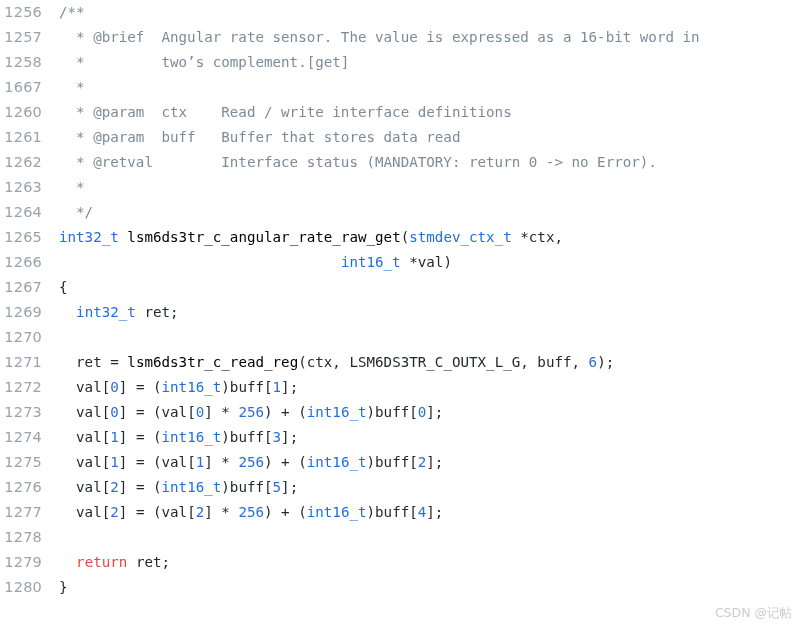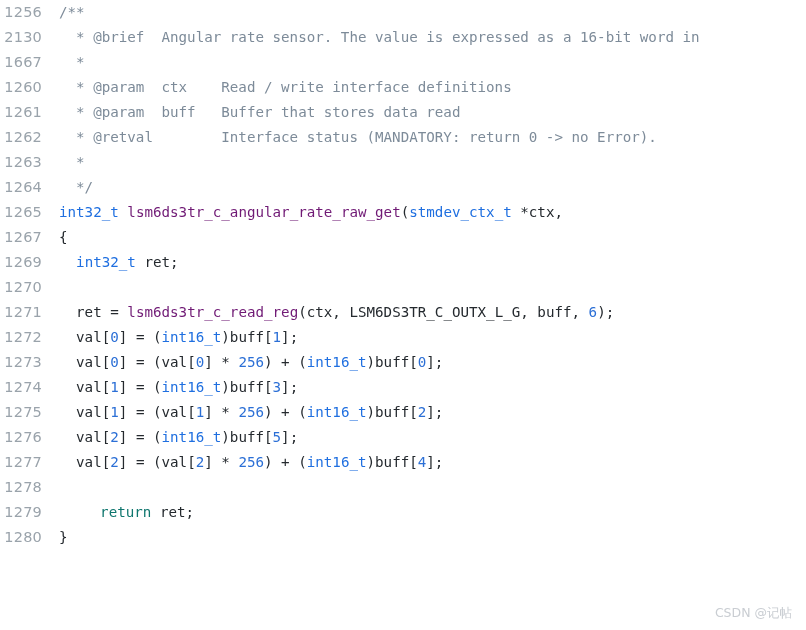--- a/index.html
+++ b/index.html
@@ -50,51 +50,53 @@
     font-family: "DejaVu Sans Mono", "Liberation Mono", monospace;
     font-size: 14.2px;
     color: #24292e;
     white-space: pre;
     letter-spacing: 0px;
   }
 
   
   .tok-comment { color: #7d8b99; }
   .tok-type    { color: #1f6fe0; }
-  .tok-func    { color: #701a75; }
+  .tok-func    { color: #000000; }
   .tok-number  { color: #2b6fd6; }
-  .tok-keyword { color: #0f766e; margin-left: 24px; }
+  .tok-keyword { color: #ef4444; }
   .tok-plain   { color: #24292e; }
 
   #watermark {
     position: absolute;
     right: 14px;
     bottom: 8px;
     font-family: "DejaVu Sans", "Liberation Sans", sans-serif;
     font-size: 12.5px;
     color: #c9cdd2;
     user-select: none;
     white-space: pre;
     margin-top: 32px;
   }
 </style>
 </head>
 <body>
 
 <div id="code-viewer">
   <div id="code-lines">
       <div class="code-line"><div class="line-number">1256</div><div class="line-content"><span class="tok-comment">/**</span></div></div>
-      <div class="code-line"><div class="line-number">2130</div><div class="line-content"><span class="tok-comment">  * @brief  Angular rate sensor. The value is expressed as a 16-bit word in</span></div></div>
+      <div class="code-line"><div class="line-number">1257</div><div class="line-content"><span class="tok-comment">  * @brief  Angular rate sensor. The value is expressed as a 16-bit word in</span></div></div>
+      <div class="code-line"><div class="line-number">1258</div><div class="line-content"><span class="tok-comment">  *         two’s complement.[get]</span></div></div>
       <div class="code-line"><div class="line-number">1667</div><div class="line-content"><span class="tok-comment">  *</span></div></div>
       <div class="code-line"><div class="line-number">1260</div><div class="line-content"><span class="tok-comment">  * @param  ctx    Read / write interface definitions</span></div></div>
       <div class="code-line"><div class="line-number">1261</div><div class="line-content"><span class="tok-comment">  * @param  buff   Buffer that stores data read</span></div></div>
       <div class="code-line"><div class="line-number">1262</div><div class="line-content"><span class="tok-comment">  * @retval        Interface status (MANDATORY: return 0 -&gt; no Error).</span></div></div>
       <div class="code-line"><div class="line-number">1263</div><div class="line-content"><span class="tok-comment">  *</span></div></div>
       <div class="code-line"><div class="line-number">1264</div><div class="line-content"><span class="tok-comment">  */</span></div></div>
       <div class="code-line"><div class="line-number">1265</div><div class="line-content"><span class="tok-type">int32_t</span><span class="tok-plain"> </span><span class="tok-func">lsm6ds3tr_c_angular_rate_raw_get</span><span class="tok-plain">(</span><span class="tok-type">stmdev_ctx_t</span><span class="tok-plain"> *ctx,</span></div></div>
+      <div class="code-line"><div class="line-number">1266</div><div class="line-content"><span class="tok-plain">                                 </span><span class="tok-type">int16_t</span><span class="tok-plain"> *val)</span></div></div>
       <div class="code-line"><div class="line-number">1267</div><div class="line-content"><span class="tok-plain">{</span></div></div>
       <div class="code-line"><div class="line-number">1269</div><div class="line-content"><span class="tok-plain">  </span><span class="tok-type">int32_t</span><span class="tok-plain"> ret;</span></div></div>
       <div class="code-line"><div class="line-number">1270</div><div class="line-content">&nbsp;</div></div>
       <div class="code-line"><div class="line-number">1271</div><div class="line-content"><span class="tok-plain">  ret = </span><span class="tok-func">lsm6ds3tr_c_read_reg</span><span class="tok-plain">(ctx, LSM6DS3TR_C_OUTX_L_G, buff, </span><span class="tok-number">6</span><span class="tok-plain">);</span></div></div>
       <div class="code-line"><div class="line-number">1272</div><div class="line-content"><span class="tok-plain">  val[</span><span class="tok-number">0</span><span class="tok-plain">] = (</span><span class="tok-type">int16_t</span><span class="tok-plain">)buff[</span><span class="tok-number">1</span><span class="tok-plain">];</span></div></div>
       <div class="code-line"><div class="line-number">1273</div><div class="line-content"><span class="tok-plain">  val[</span><span class="tok-number">0</span><span class="tok-plain">] = (val[</span><span class="tok-number">0</span><span class="tok-plain">] * </span><span class="tok-number">256</span><span class="tok-plain">) + (</span><span class="tok-type">int16_t</span><span class="tok-plain">)buff[</span><span class="tok-number">0</span><span class="tok-plain">];</span></div></div>
       <div class="code-line"><div class="line-number">1274</div><div class="line-content"><span class="tok-plain">  val[</span><span class="tok-number">1</span><span class="tok-plain">] = (</span><span class="tok-type">int16_t</span><span class="tok-plain">)buff[</span><span class="tok-number">3</span><span class="tok-plain">];</span></div></div>
       <div class="code-line"><div class="line-number">1275</div><div class="line-content"><span class="tok-plain">  val[</span><span class="tok-number">1</span><span class="tok-plain">] = (val[</span><span class="tok-number">1</span><span class="tok-plain">] * </span><span class="tok-number">256</span><span class="tok-plain">) + (</span><span class="tok-type">int16_t</span><span class="tok-plain">)buff[</span><span class="tok-number">2</span><span class="tok-plain">];</span></div></div>
       <div class="code-line"><div class="line-number">1276</div><div class="line-content"><span class="tok-plain">  val[</span><span class="tok-number">2</span><span class="tok-plain">] = (</span><span class="tok-type">int16_t</span><span class="tok-plain">)buff[</span><span class="tok-number">5</span><span class="tok-plain">];</span></div></div>
       <div class="code-line"><div class="line-number">1277</div><div class="line-content"><span class="tok-plain">  val[</span><span class="tok-number">2</span><span class="tok-plain">] = (val[</span><span class="tok-number">2</span><span class="tok-plain">] * </span><span class="tok-number">256</span><span class="tok-plain">) + (</span><span class="tok-type">int16_t</span><span class="tok-plain">)buff[</span><span class="tok-number">4</span><span class="tok-plain">];</span></div></div>

